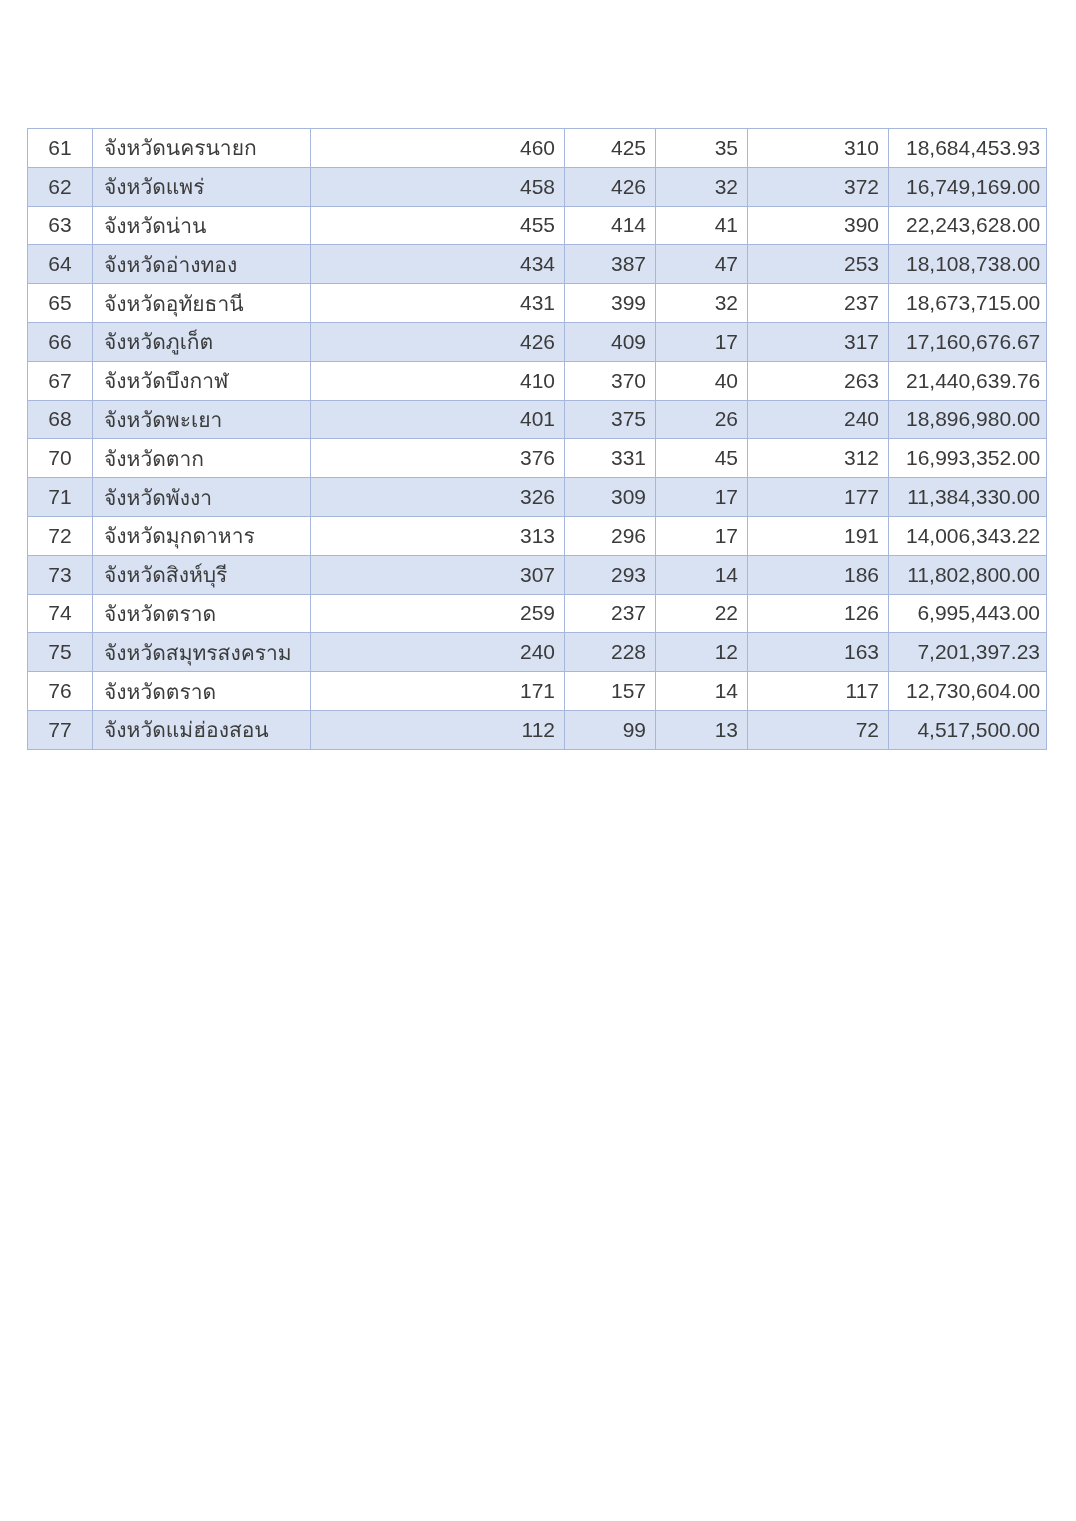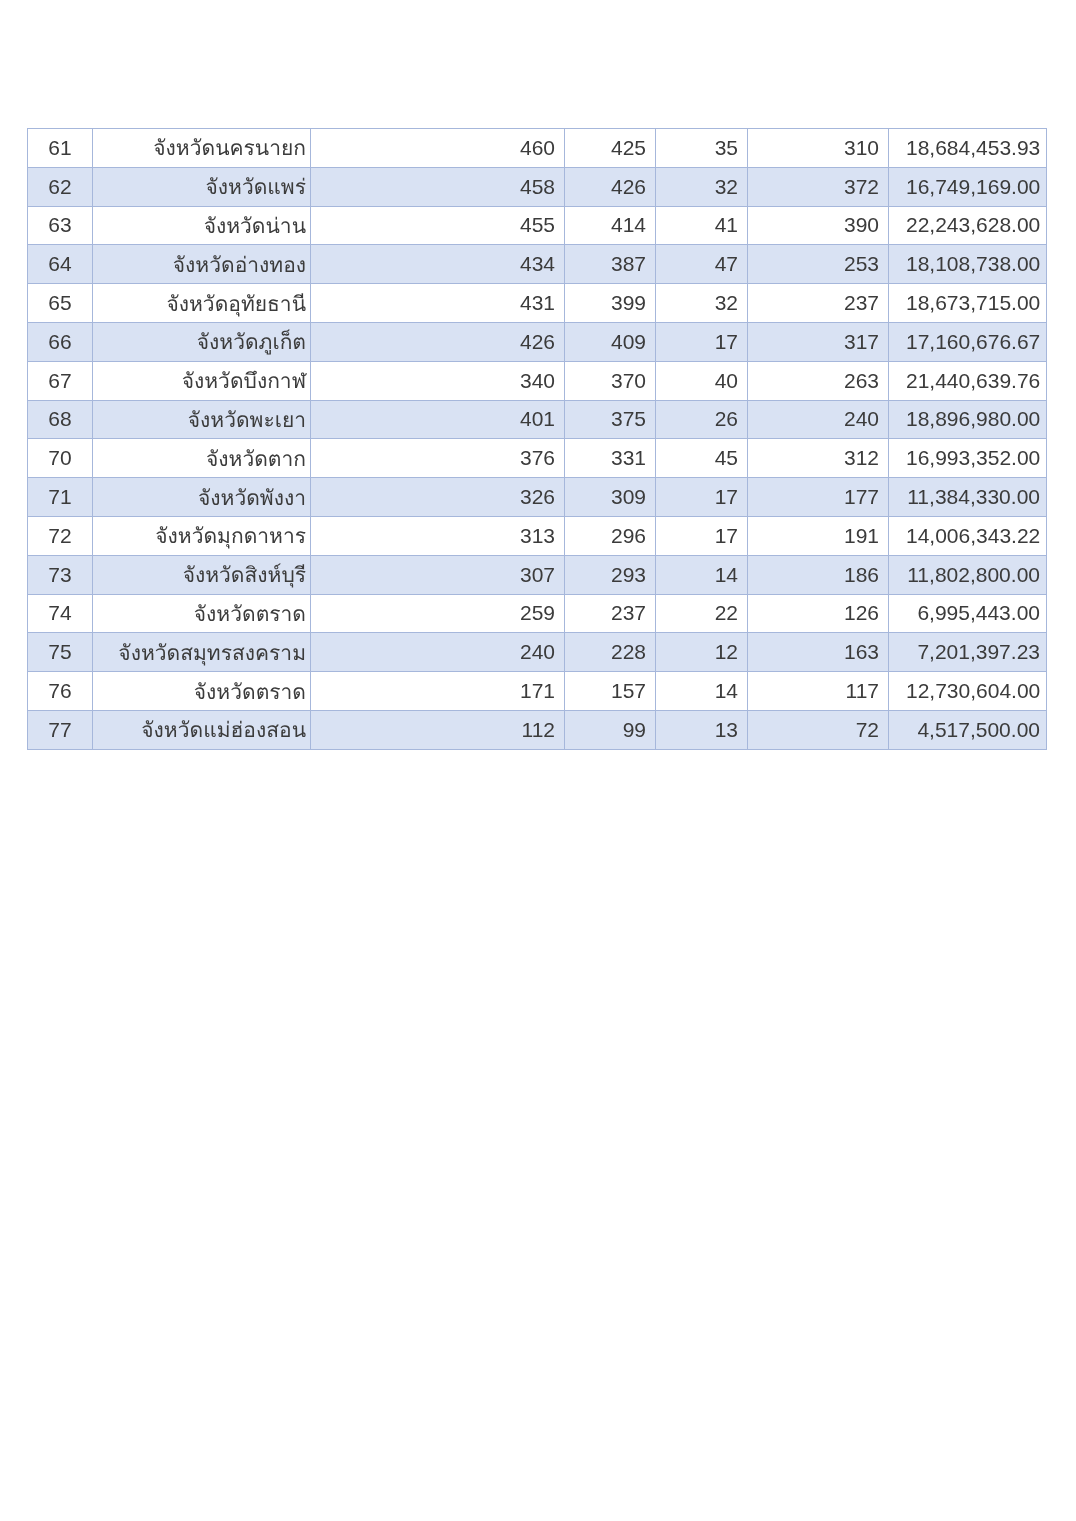--- a/index.html
+++ b/index.html
@@ -30,21 +30,21 @@
     border:1px solid var(--border);
     font-size:21px;
     color:var(--text);
     white-space:nowrap;
     overflow:hidden;
     vertical-align:middle;
     background:#FFFFFF;
   }
   table.province-table tr:nth-child(even) td{background:var(--band);}
   td.rank{text-align:center;padding:0 4px;}
-  td.prov{text-align:right;padding:0 4px 0 11px;margin-left:45px;}
+  td.prov{text-align:left;padding:0 4px 0 11px;margin-left:45px;}
   td.num{text-align:right;padding:0 9px 0 4px;}
   td.amount{text-align:right;padding:0 6px 0 17px;}
 </style>
 </head>
 <body>
 
 <div class="page">
   <table class="province-table">
     <colgroup>
       <col style="width:65px">
@@ -106,21 +106,21 @@
           <td class="prov">จังหวัดภูเก็ต</td>
           <td class="num">426</td>
           <td class="num">409</td>
           <td class="num">17</td>
           <td class="num">317</td>
           <td class="amount">17,160,676.67</td>
         </tr>
         <tr>
           <td class="rank">67</td>
           <td class="prov">จังหวัดบึงกาฬ</td>
-          <td class="num">340</td>
+          <td class="num">410</td>
           <td class="num">370</td>
           <td class="num">40</td>
           <td class="num">263</td>
           <td class="amount">21,440,639.76</td>
         </tr>
         <tr>
           <td class="rank">68</td>
           <td class="prov">จังหวัดพะเยา</td>
           <td class="num">401</td>
           <td class="num">375</td>

